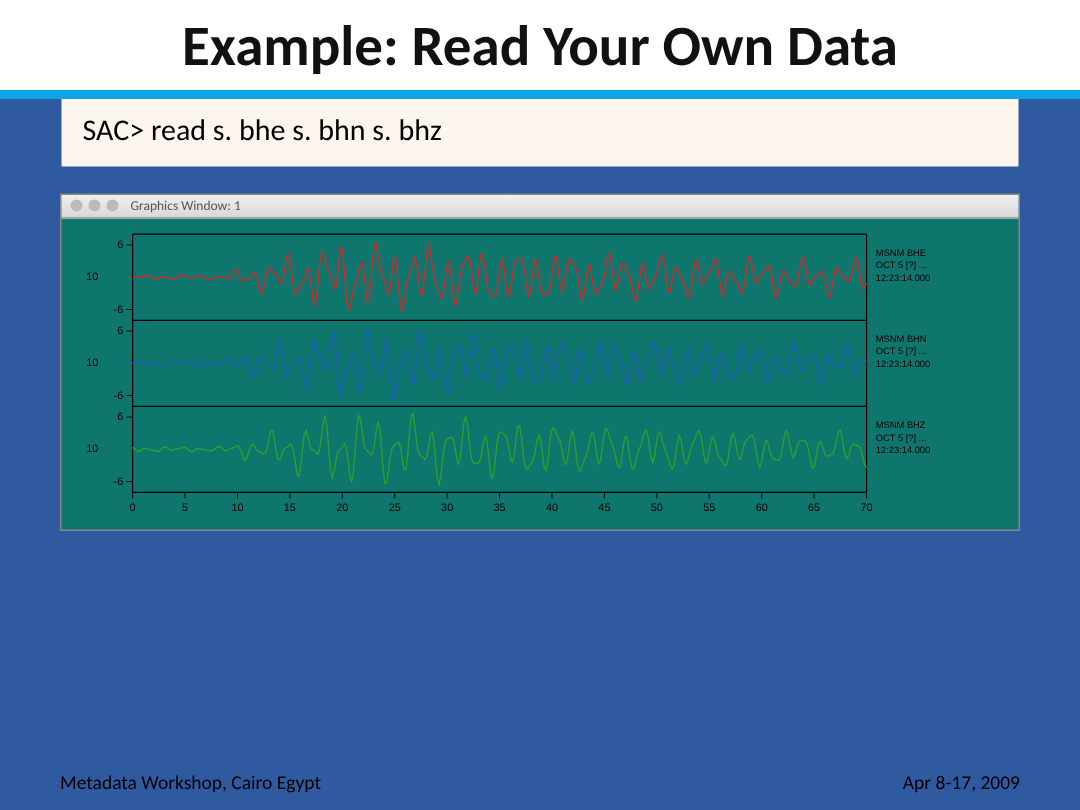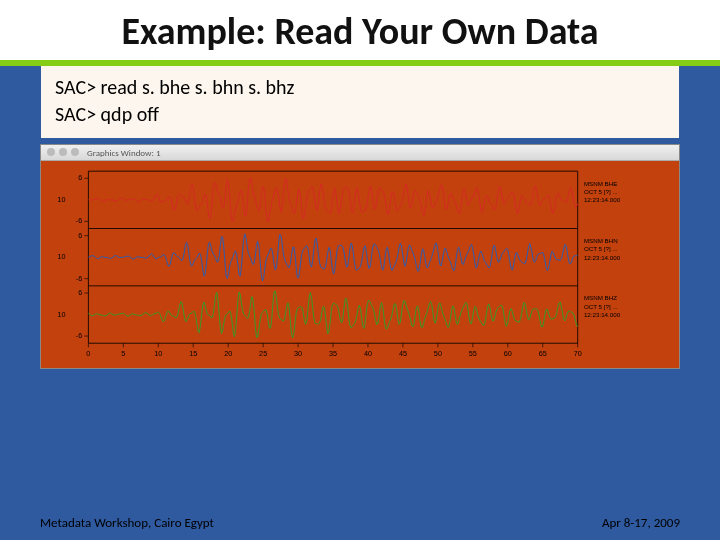--- a/index.html
+++ b/index.html
@@ -12,43 +12,43 @@
   }
   .slide {
     width: 720px;
     height: 540px;
     background: #2f5aa0;
     position: relative;
     box-sizing: border-box;
   }
   .title {
     background: #fff;
-    border-bottom: 6px solid #84cc16;
+    border-bottom: 6px solid #0ea5e9;
     padding: 10px 40px 6px 40px;
     text-align: center;
   }
   .title h1 {
     margin: 0;
     font-size: 38px;
     font-weight: 700;
     color: #111;
     line-height: 1.15;
   }
   .codebox {
     background: #fdf6ee;
     margin: 0 41px;
     padding: 8px 14px 10px 14px;
     font-size: 20px;
     color: #000;
     line-height: 1.35;
   }
   .plotwin {
-    background: #c2410c;
+    background: #0f766e;
     border: 1px solid #888;
-    margin: 6px 40px 0 40px;
+    margin: 18px 40px 0 40px;
     height: 225px;
     box-sizing: border-box;
     display: flex;
     flex-direction: column;
   }
   .plotwin-titlebar {
     height: 18px;
     background: linear-gradient(#f0f0f0, #d8d8d8);
     border-bottom: 1px solid #aaa;
     display: flex;
@@ -102,21 +102,20 @@
 </head>
 <body>
 
 <div class="slide">
   <div class="title">
     <h1>Example: Read Your Own Data</h1>
   </div>
 
   <div class="codebox">
     <div>SAC&gt; read s. bhe s. bhn s. bhz</div>
-    <div>SAC&gt; qdp off</div>
   </div>
 
   <div class="plotwin">
     <div class="plotwin-titlebar">
       <span class="dots">
         <span class="dot"></span>
           <span class="dot"></span>
           <span class="dot"></span>
       </span>
       <span>Graphics Window: 1</span>

